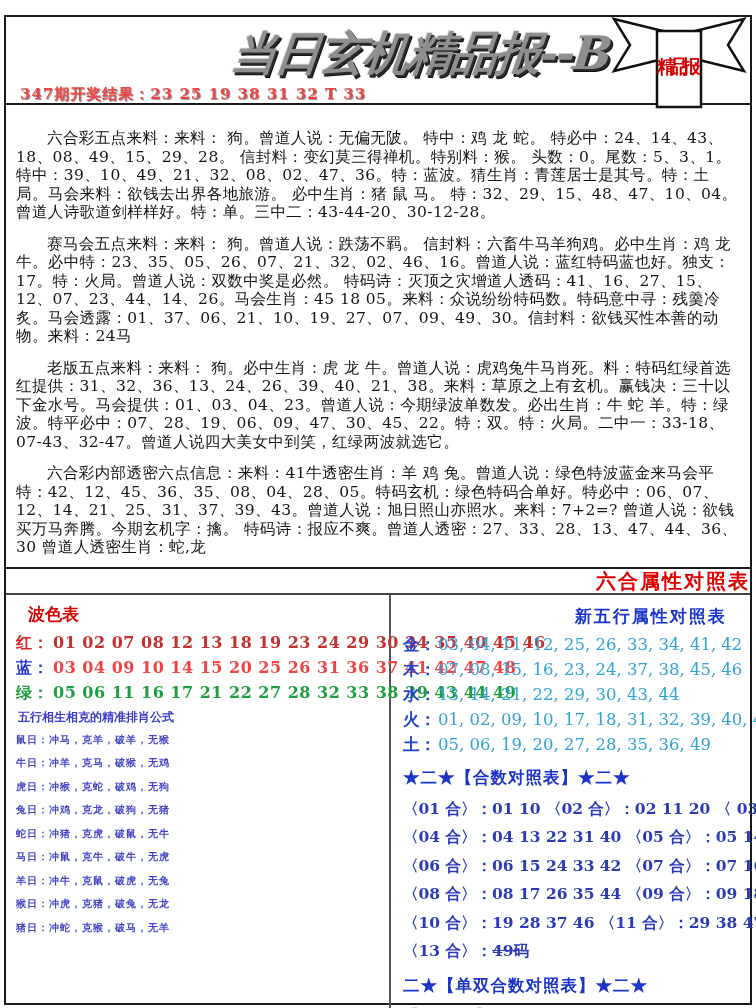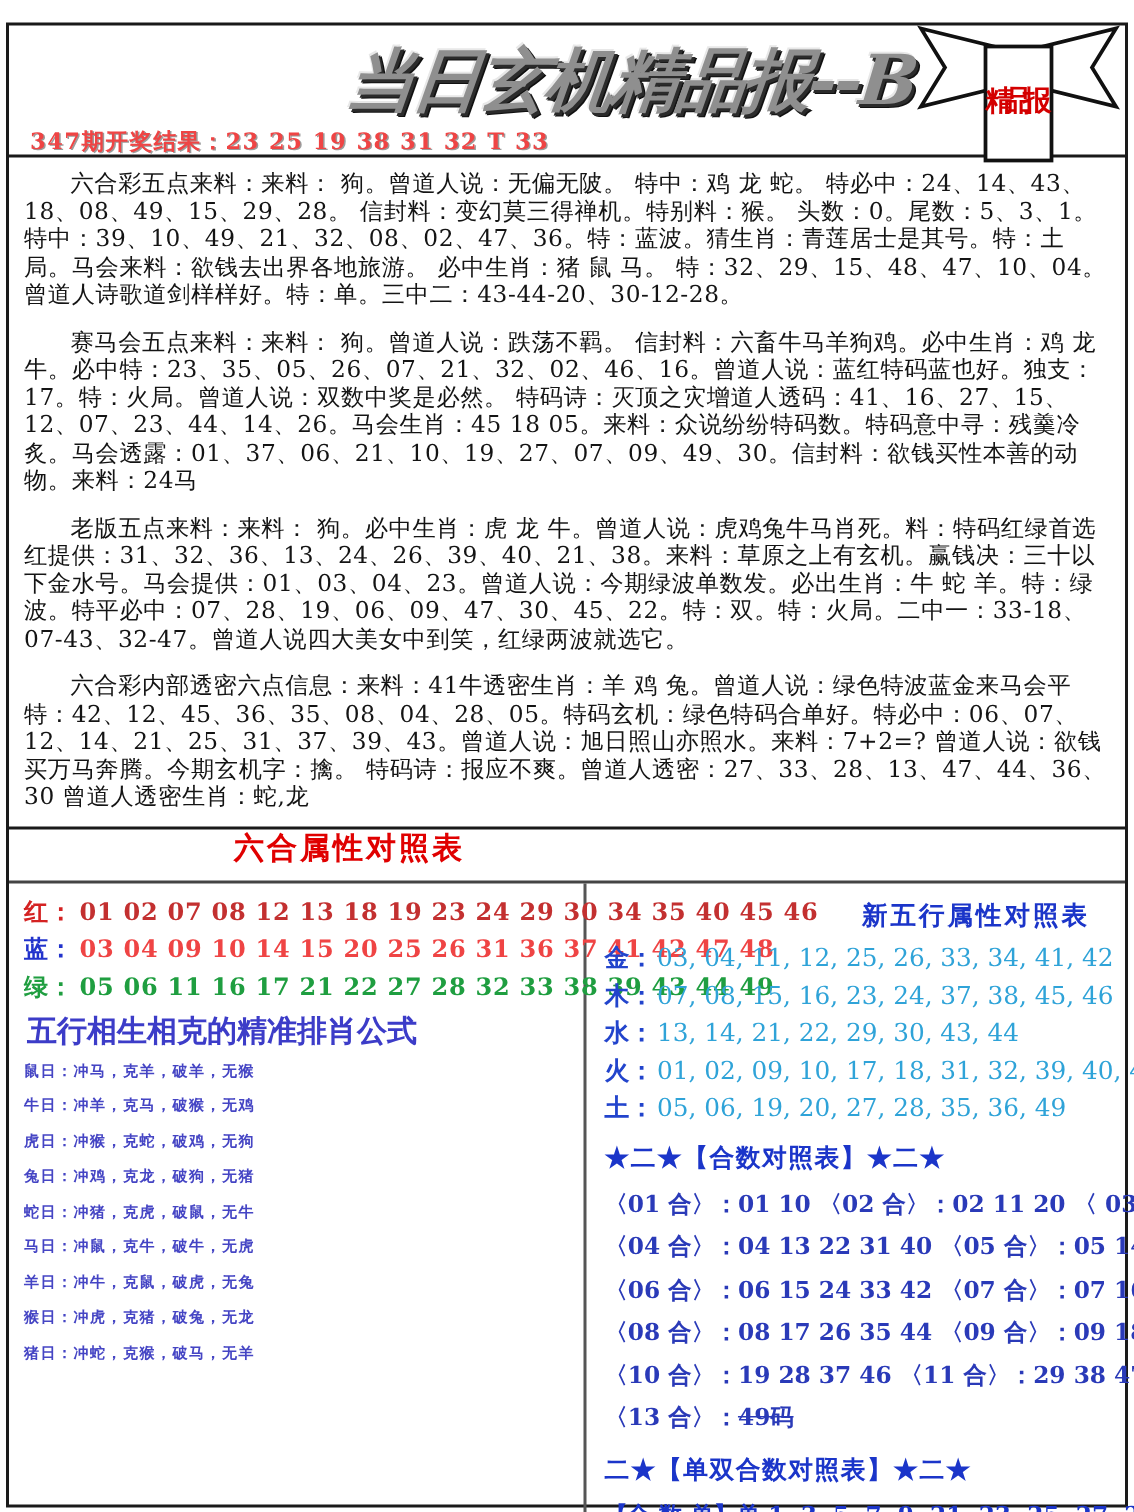--- a/index.html
+++ b/index.html
@@ -24,40 +24,40 @@
     transform:skewX(-6deg);
   }
   .ribbon { position:absolute; right:2px; top:-12px; width:138px; height:104px; }
   .ribbon text { font-size:19px; font-weight:bold; fill:#d40000; font-family:"DejaVu Serif",serif; }
   .result-line {
     position:absolute; left:14px; top:56px;
     font-size:15px; font-weight:bold; color:#ef4444;
     text-shadow:1px 1px 0 #9c9c9c; letter-spacing:1px; white-space:nowrap;margin-top:12px;
   }
   
-  .paragraphs { padding:8px 10px 6px 10px; border-bottom:2px solid #1a1a1a; }
+  .paragraphs { padding:24px 10px 6px 10px; border-bottom:2px solid #1a1a1a; }
   .para {
     font-size:15.5px; line-height:18.5px; margin-bottom:13px;
     text-indent:2em; letter-spacing:0.4px; color:#141414;
   }
   .para:last-child { margin-bottom:4px; }
   
   .section-band {
-    height:36px; border-bottom:2px solid #444; text-align:left;
+    height:26px; border-bottom:2px solid #444; text-align:right;
     font-size:20px; font-weight:bold; color:#e00000; line-height:24px;
     padding-left:150px; letter-spacing:2px;
   }
   
   .bottom { display:flex; height:calc(100% - 88px - 336px - 26px); }
   .col-left  { width:385px; padding:6px 6px 0 10px; border-right:2px solid #555; }
   .col-right { flex:1; padding:6px 4px 0 12px; }
   .wave-title { color:#d40000; font-size:17px; font-weight:bold; margin:2px 0 4px 12px; }
   .wave-row { font-size:16px; font-weight:bold; line-height:25px; white-space:nowrap; letter-spacing:0.5px; }
   .wave-row .row-label { margin-right:4px; }
-  .formula-title { color:#3c3cc8; font-size:20px; font-weight:bold; margin:4px 0 2px 2px; }
+  .formula-title { color:#3c3cc8; font-size:12px; font-weight:bold; margin:4px 0 2px 2px; }
   .zodiac-rows .lrow {
     color:#4545c4; font-size:10px; font-weight:bold; line-height:23.5px;
     letter-spacing:1px; white-space:nowrap;
   }
   .fe-title { color:#1b35c9; font-size:17px; font-weight:bold; text-align:center; margin:4px 40px 4px 0; letter-spacing:2px; }
   .fe-row { font-size:16.5px; line-height:25px; white-space:nowrap; }
   .fe-row .row-label { font-weight:bold; margin-right:2px; }
   .sub-head { color:#1b35c9; font-size:16.5px; font-weight:bold; margin:10px 0 6px 0; letter-spacing:1px; }
   .hesum-rows .lrow { color:#2a3ab8; font-size:15.5px; font-weight:bold; line-height:28.5px; white-space:nowrap; }
   .hesum13 { color:#2a3ab8; font-size:15.5px; font-weight:bold; line-height:28px; }
@@ -84,20 +84,21 @@
       <div class="para">赛马会五点来料：来料： 狗。曾道人说：跌荡不羁。 信封料：六畜牛马羊狗鸡。必中生肖：鸡 龙 牛。必中特：23、35、05、26、07、21、32、02、46、16。曾道人说：蓝红特码蓝也好。独支：17。特：火局。曾道人说：双数中奖是必然。 特码诗：灭顶之灾增道人透码：41、16、27、15、12、07、23、44、14、26。马会生肖：45 18 05。来料：众说纷纷特码数。特码意中寻：残羹冷炙。马会透露：01、37、06、21、10、19、27、07、09、49、30。信封料：欲钱买性本善的动物。来料：24马</div>
       <div class="para">老版五点来料：来料： 狗。必中生肖：虎 龙 牛。曾道人说：虎鸡兔牛马肖死。料：特码红绿首选红提供：31、32、36、13、24、26、39、40、21、38。来料：草原之上有玄机。赢钱决：三十以下金水号。马会提供：01、03、04、23。曾道人说：今期绿波单数发。必出生肖：牛 蛇 羊。特：绿波。特平必中：07、28、19、06、09、47、30、45、22。特：双。特：火局。二中一：33-18、07-43、32-47。曾道人说四大美女中到笑，红绿两波就选它。</div>
       <div class="para">六合彩内部透密六点信息：来料：41牛透密生肖：羊 鸡 兔。曾道人说：绿色特波蓝金来马会平特：42、12、45、36、35、08、04、28、05。特码玄机：绿色特码合单好。特必中：06、07、12、14、21、25、31、37、39、43。曾道人说：旭日照山亦照水。来料：7+2=?  曾道人说：欲钱买万马奔腾。今期玄机字：擒。 特码诗：报应不爽。曾道人透密：27、33、28、13、47、44、36、30 曾道人透密生肖：蛇,龙</div>
     </div>
 
   <div class="section-band">六合属性对照表</div>
 
   <div class="bottom">
 
     <div class="col-left">
+      <div class="wave-title">波色表</div>
       <div class="wave-rows">
           <div class="wave-row"><span class="row-label" style="color: rgb(212, 34, 34);">红：</span><span style="color: rgb(195, 48, 48);">01 02 07 08 12 13 18 19 23 24 29 30 34 35 40 45 46</span></div>
           <div class="wave-row"><span class="row-label" style="color: rgb(34, 51, 204);">蓝：</span><span style="color: #ef4444;">03 04 09 10 14 15 20 25 26 31 36 37 41 42 47 48</span></div>
           <div class="wave-row"><span class="row-label" style="color: rgb(31, 158, 64);">绿：</span><span style="color: rgb(31, 158, 64);">05 06 11 16 17 21 22 27 28 32 33 38 39 43 44 49</span></div>
         </div>
       <div class="formula-title">五行相生相克的精准排肖公式</div>
       <div class="zodiac-rows">
           <div class="lrow">鼠日：冲马，克羊，破羊，无猴</div>
           <div class="lrow">牛日：冲羊，克马，破猴，无鸡</div>
           <div class="lrow">虎日：冲猴，克蛇，破鸡，无狗</div>

